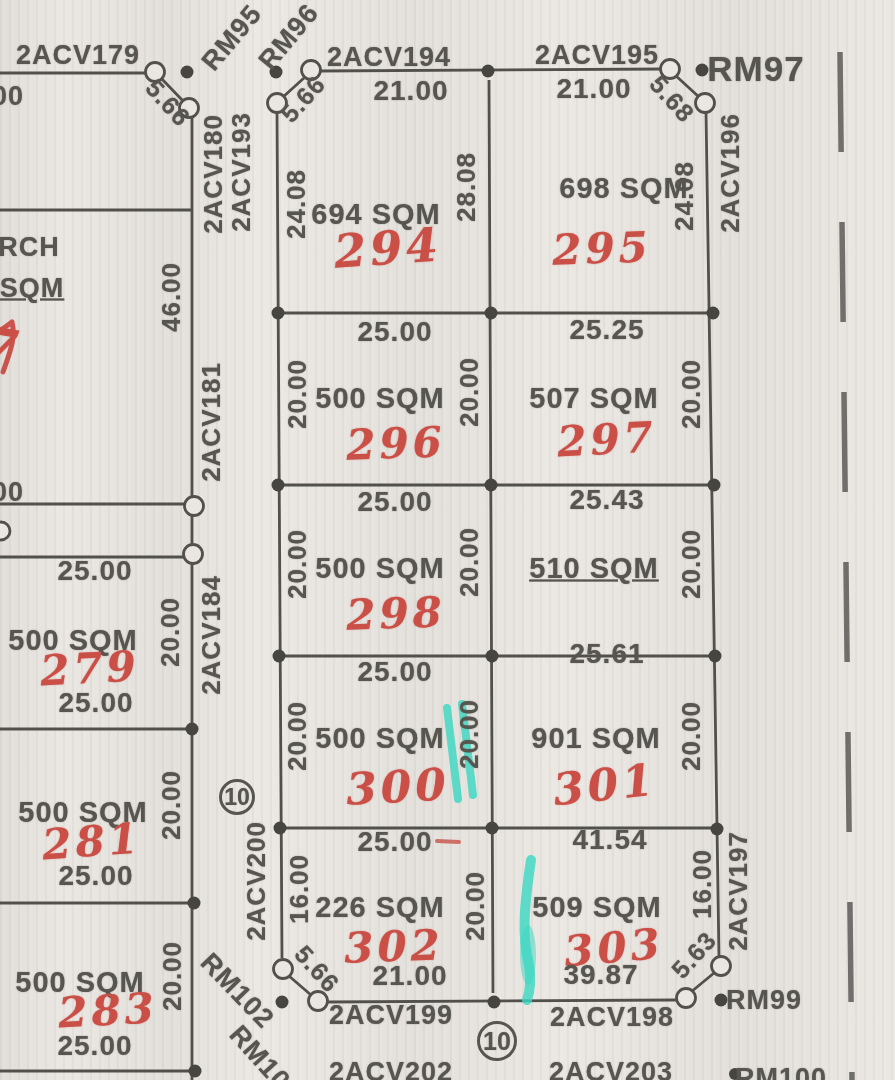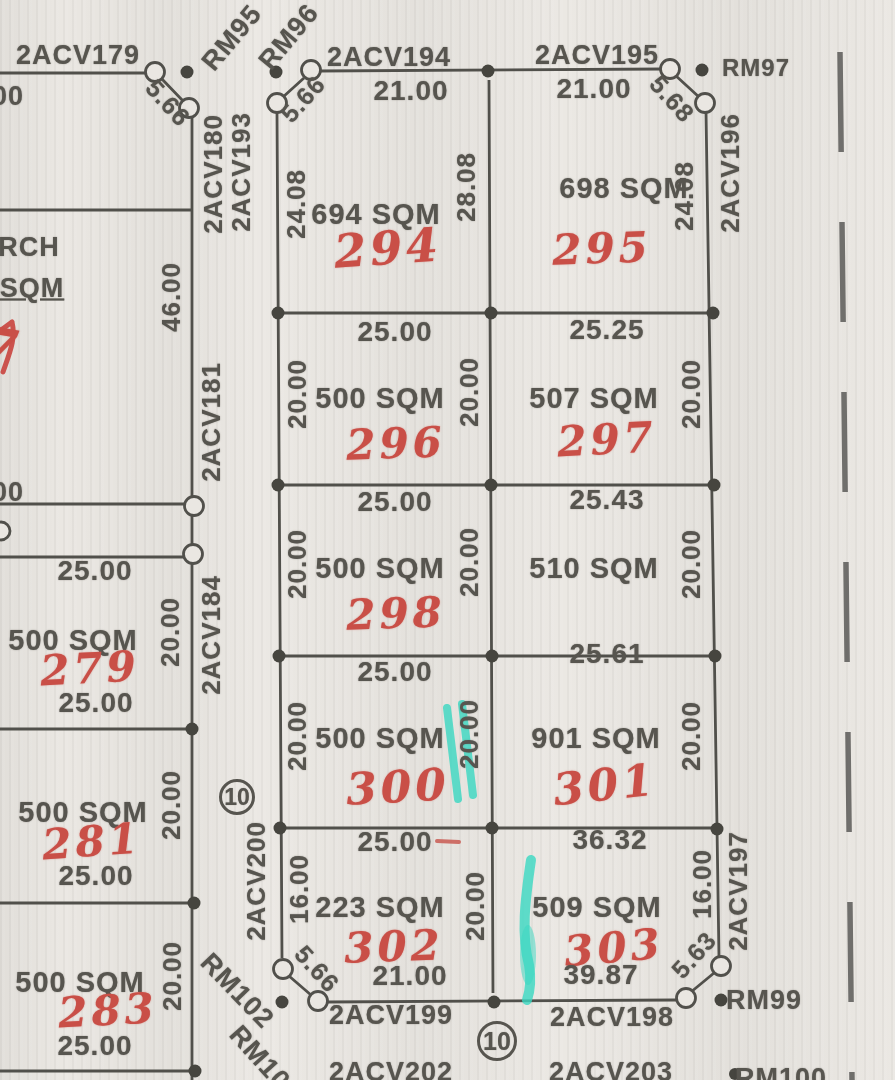--- a/index.html
+++ b/index.html
@@ -89,21 +89,21 @@
 
   <div style="position:absolute;inset:0;">
       <div class="label" style="left: 78px; top: 55px; font-size: 27px; transform: translate(-50%, -50%) rotate(0deg);">2ACV179</div>
       <div class="label" style="left: 8px; top: 96px; font-size: 27px; transform: translate(-50%, -50%) rotate(0deg);">00</div>
       <div class="label" style="left: 232px; top: 38px; font-size: 27px; transform: translate(-50%, -50%) rotate(-50deg);">RM95</div>
       <div class="label" style="left: 289px; top: 37px; font-size: 27px; transform: translate(-50%, -50%) rotate(-50deg);">RM96</div>
       <div class="label" style="left: 168px; top: 103px; font-size: 25px; transform: translate(-50%, -50%) rotate(48deg);">5.66</div>
       <div class="label" style="left: 303px; top: 99px; font-size: 25px; transform: translate(-50%, -50%) rotate(-48deg);">5.66</div>
       <div class="label" style="left: 389px; top: 57px; font-size: 27px; transform: translate(-50%, -50%) rotate(0deg);">2ACV194</div>
       <div class="label" style="left: 597px; top: 55px; font-size: 27px; transform: translate(-50%, -50%) rotate(0deg);">2ACV195</div>
-      <div class="label" style="left: 756px; top: 68px; font-size: 24px; transform: translate(-50%, -50%) rotate(0deg);">RM97</div>
+      <div class="label" style="left: 756px; top: 68px; font-size: 35px; transform: translate(-50%, -50%) rotate(0deg);">RM97</div>
       <div class="label" style="left: 672px; top: 99px; font-size: 25px; transform: translate(-50%, -50%) rotate(48deg);">5.68</div>
       <div class="label" style="left: 411px; top: 91px; font-size: 28px; transform: translate(-50%, -50%) rotate(0deg);">21.00</div>
       <div class="label" style="left: 594px; top: 89px; font-size: 28px; transform: translate(-50%, -50%) rotate(0deg);">21.00</div>
       <div class="label" style="left: 213px; top: 174px; font-size: 26px; transform: translate(-50%, -50%) rotate(-90deg);">2ACV180</div>
       <div class="label" style="left: 241px; top: 172px; font-size: 26px; transform: translate(-50%, -50%) rotate(-90deg);">2ACV193</div>
       <div class="label" style="left: 296px; top: 204px; font-size: 26px; transform: translate(-50%, -50%) rotate(-90deg);">24.08</div>
       <div class="label" style="left: 466px; top: 187px; font-size: 26px; transform: translate(-50%, -50%) rotate(-90deg);">28.08</div>
       <div class="label" style="left: 376px; top: 190px; font-size: 29px; transform: translate(-50%, -50%) rotate(0deg); margin-top: 24px;">694 SQM</div>
       <div class="label red" style="left: 388px; top: 248px; font-size: 46px; transform: translate(-50%, -50%) rotate(-4deg);">294</div>
       <div class="label" style="left: 592px; top: 188px; font-size: 29px; transform: translate(-50%, -50%) rotate(0deg); margin-left: 32px;">698 SQM</div>
@@ -124,21 +124,21 @@
       <div class="label red" style="left: 396px; top: 444px; font-size: 42px; transform: translate(-50%, -50%) rotate(-2deg);">296</div>
       <div class="label" style="left: 594px; top: 398px; font-size: 29px; transform: translate(-50%, -50%) rotate(0deg);">507 SQM</div>
       <div class="label red" style="left: 607px; top: 440px; font-size: 42px; transform: translate(-50%, -50%) rotate(-3deg);">297</div>
       <div class="label" style="left: 395px; top: 502px; font-size: 28px; transform: translate(-50%, -50%) rotate(0deg);">25.00</div>
       <div class="label" style="left: 607px; top: 500px; font-size: 28px; transform: translate(-50%, -50%) rotate(0deg);">25.43</div>
       <div class="label" style="left: 297px; top: 564px; font-size: 26px; transform: translate(-50%, -50%) rotate(-90deg);">20.00</div>
       <div class="label" style="left: 469px; top: 562px; font-size: 26px; transform: translate(-50%, -50%) rotate(-90deg);">20.00</div>
       <div class="label" style="left: 691px; top: 564px; font-size: 26px; transform: translate(-50%, -50%) rotate(-90deg);">20.00</div>
       <div class="label" style="left: 380px; top: 568px; font-size: 29px; transform: translate(-50%, -50%) rotate(0deg);">500 SQM</div>
       <div class="label red" style="left: 396px; top: 614px; font-size: 42px; transform: translate(-50%, -50%) rotate(-2deg);">298</div>
-      <div class="label" style="left: 594px; top: 568px; font-size: 29px; transform: translate(-50%, -50%) rotate(0deg);">510 SQM</div>
+      <div class="label" style="left: 594px; top: 568px; font-size: 29px; transform: translate(-50%, -50%) rotate(0deg); text-decoration: underline;">510 SQM</div>
       <div class="label" style="left: 8px; top: 492px; font-size: 27px; transform: translate(-50%, -50%) rotate(0deg);">00</div>
       <div class="label" style="left: 95px; top: 571px; font-size: 28px; transform: translate(-50%, -50%) rotate(0deg);">25.00</div>
       <div class="label" style="left: 73px; top: 640px; font-size: 29px; transform: translate(-50%, -50%) rotate(0deg);">500 SQM</div>
       <div class="label red" style="left: 90px; top: 669px; font-size: 42px; transform: translate(-50%, -50%) rotate(-3deg);">279</div>
       <div class="label" style="left: 96px; top: 703px; font-size: 28px; transform: translate(-50%, -50%) rotate(0deg);">25.00</div>
       <div class="label" style="left: 170px; top: 632px; font-size: 26px; transform: translate(-50%, -50%) rotate(-90deg);">20.00</div>
       <div class="label" style="left: 211px; top: 635px; font-size: 26px; transform: translate(-50%, -50%) rotate(-90deg);">2ACV184</div>
       <div class="label" style="left: 395px; top: 672px; font-size: 28px; transform: translate(-50%, -50%) rotate(0deg);">25.00</div>
       <div class="label" style="left: 607px; top: 654px; font-size: 28px; transform: translate(-50%, -50%) rotate(0deg);">25.61</div>
       <div class="label" style="left: 297px; top: 736px; font-size: 26px; transform: translate(-50%, -50%) rotate(-90deg);">20.00</div>
@@ -147,25 +147,25 @@
       <div class="label" style="left: 380px; top: 738px; font-size: 29px; transform: translate(-50%, -50%) rotate(0deg);">500 SQM</div>
       <div class="label red" style="left: 398px; top: 787px; font-size: 44px; transform: translate(-50%, -50%) rotate(-3deg);">300</div>
       <div class="label" style="left: 596px; top: 738px; font-size: 29px; transform: translate(-50%, -50%) rotate(0deg);">901 SQM</div>
       <div class="label red" style="left: 605px; top: 785px; font-size: 44px; transform: translate(-50%, -50%) rotate(-6deg);">301</div>
       <div class="label" style="left: 83px; top: 812px; font-size: 29px; transform: translate(-50%, -50%) rotate(0deg);">500 SQM</div>
       <div class="label red" style="left: 92px; top: 842px; font-size: 42px; transform: translate(-50%, -50%) rotate(-4deg);">281</div>
       <div class="label" style="left: 96px; top: 876px; font-size: 28px; transform: translate(-50%, -50%) rotate(0deg);">25.00</div>
       <div class="label" style="left: 171px; top: 805px; font-size: 26px; transform: translate(-50%, -50%) rotate(-90deg);">20.00</div>
       <div class="label" style="left: 256px; top: 881px; font-size: 26px; transform: translate(-50%, -50%) rotate(-90deg);">2ACV200</div>
       <div class="label" style="left: 395px; top: 842px; font-size: 28px; transform: translate(-50%, -50%) rotate(0deg);">25.00</div>
-      <div class="label" style="left: 610px; top: 840px; font-size: 28px; transform: translate(-50%, -50%) rotate(0deg);">36.32</div>
+      <div class="label" style="left: 610px; top: 840px; font-size: 28px; transform: translate(-50%, -50%) rotate(0deg);">41.54</div>
       <div class="label" style="left: 299px; top: 889px; font-size: 26px; transform: translate(-50%, -50%) rotate(-90deg);">16.00</div>
       <div class="label" style="left: 475px; top: 906px; font-size: 26px; transform: translate(-50%, -50%) rotate(-90deg);">20.00</div>
       <div class="label" style="left: 702px; top: 884px; font-size: 26px; transform: translate(-50%, -50%) rotate(-90deg);">16.00</div>
-      <div class="label" style="left: 380px; top: 907px; font-size: 29px; transform: translate(-50%, -50%) rotate(0deg);">223 SQM</div>
+      <div class="label" style="left: 380px; top: 907px; font-size: 29px; transform: translate(-50%, -50%) rotate(0deg);">226 SQM</div>
       <div class="label red" style="left: 394px; top: 947px; font-size: 42px; transform: translate(-50%, -50%) rotate(-2deg);">302</div>
       <div class="label" style="left: 597px; top: 907px; font-size: 29px; transform: translate(-50%, -50%) rotate(0deg);">509 SQM</div>
       <div class="label red" style="left: 614px; top: 948px; font-size: 42px; transform: translate(-50%, -50%) rotate(-5deg);">303</div>
       <div class="label" style="left: 410px; top: 976px; font-size: 28px; transform: translate(-50%, -50%) rotate(0deg);">21.00</div>
       <div class="label" style="left: 601px; top: 975px; font-size: 28px; transform: translate(-50%, -50%) rotate(0deg);">39.87</div>
       <div class="label" style="left: 317px; top: 969px; font-size: 25px; transform: translate(-50%, -50%) rotate(48deg);">5.66</div>
       <div class="label" style="left: 694px; top: 955px; font-size: 25px; transform: translate(-50%, -50%) rotate(-48deg);">5.63</div>
       <div class="label" style="left: 738px; top: 891px; font-size: 26px; transform: translate(-50%, -50%) rotate(-90deg);">2ACV197</div>
       <div class="label" style="left: 80px; top: 982px; font-size: 29px; transform: translate(-50%, -50%) rotate(0deg);">500 SQM</div>
       <div class="label red" style="left: 108px; top: 1011px; font-size: 42px; transform: translate(-50%, -50%) rotate(-3deg);">283</div>

